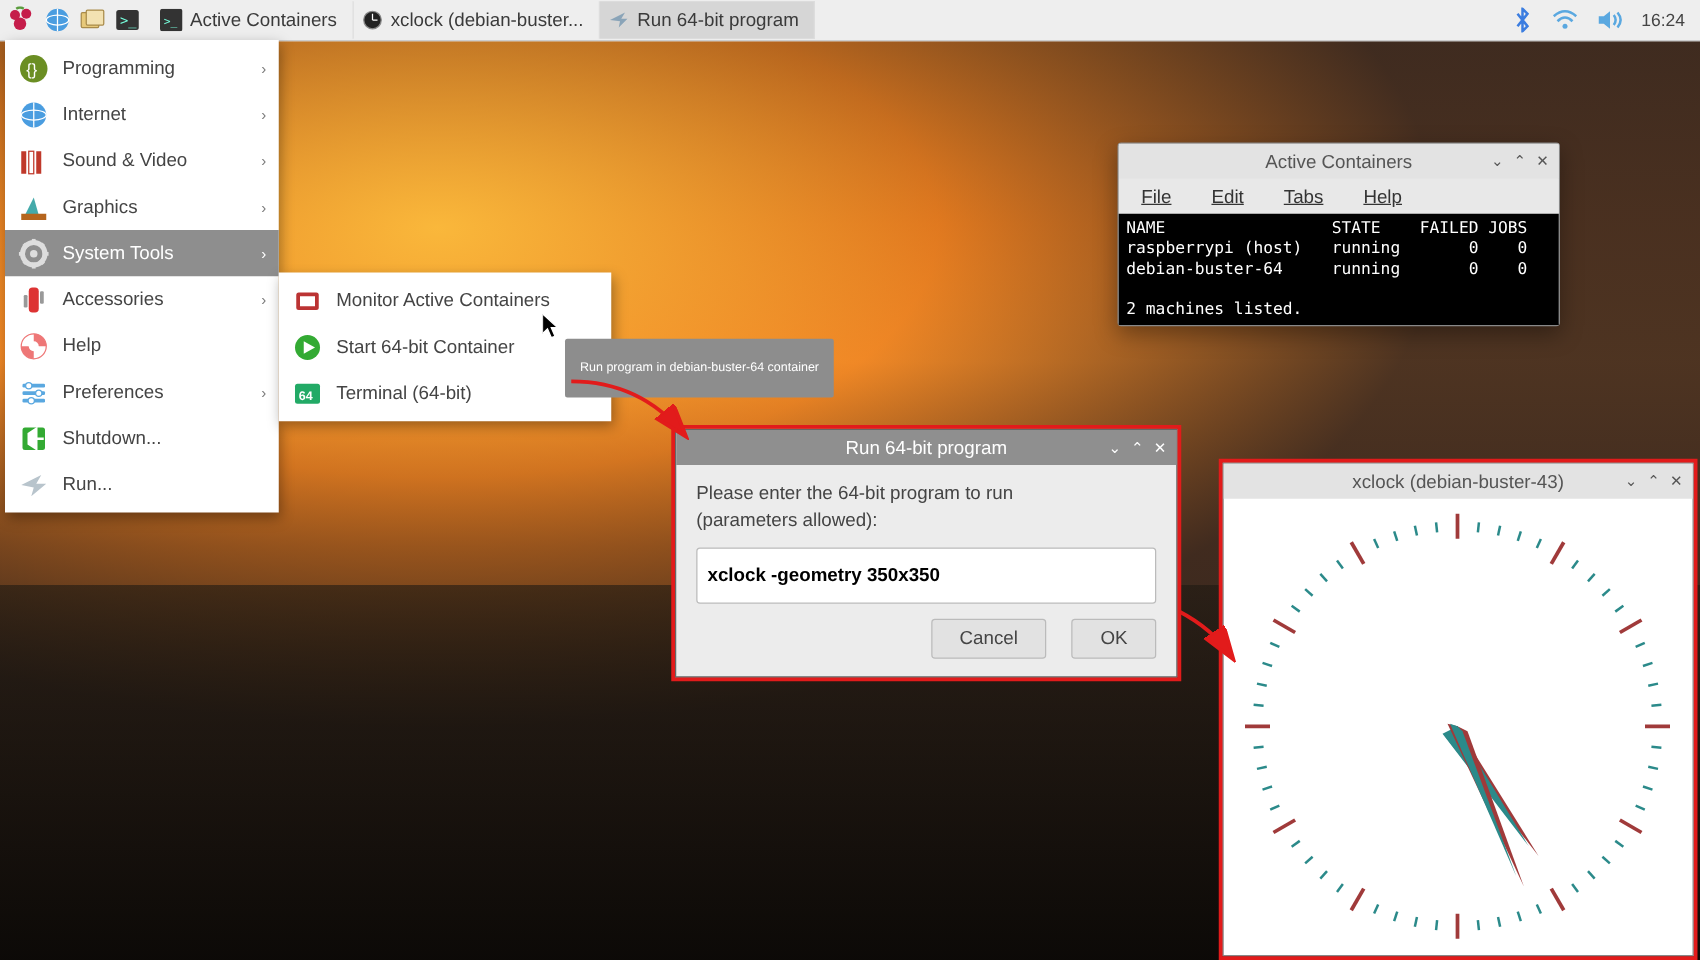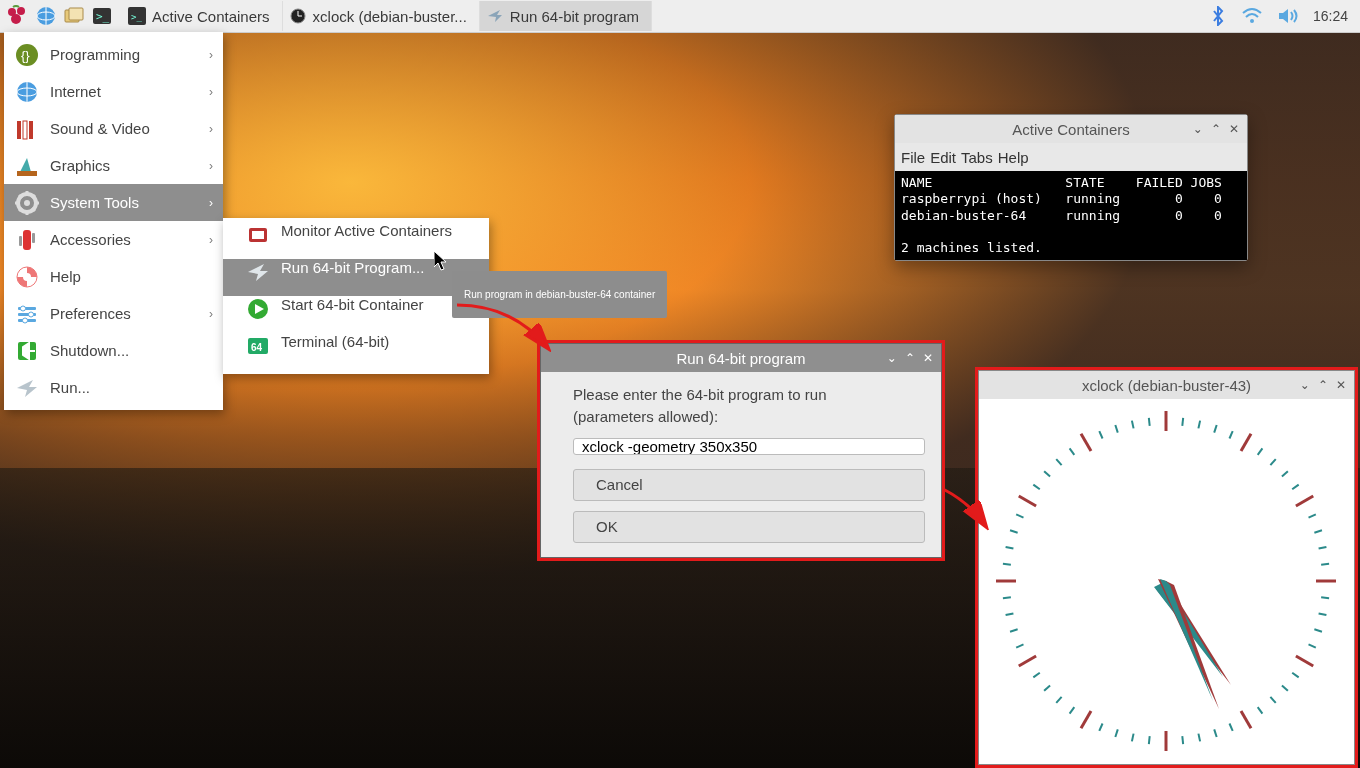--- a/index.html
+++ b/index.html
@@ -20,37 +20,37 @@
   .tray{margin-left:auto;display:flex;align-items:center;gap:14px;padding-right:12px;}
   .clock{font-size:14px;color:#444;}
   
   .mainmenu{position:absolute;top:32px;left:4px;width:219px;background:#fff;box-shadow:2px 4px 10px rgba(0,0,0,.35);padding:4px 0;}
   .mi{height:37px;display:flex;align-items:center;padding:0 10px;gap:10px;color:#444;font-size:15px;}
   .mi.hov{background:#8e8e8e;color:#fff;text-align:center;}
   .mi .arrow{margin-left:auto;font-size:12px;opacity:.7;}
   .mi.hov .arrow{opacity:1;}
   .micon{width:26px;height:26px;display:flex;align-items:center;justify-content:center;}
   .submenu{position:absolute;top:218px;left:223px;width:266px;background:#fff;box-shadow:2px 4px 10px rgba(0,0,0,.35);padding:4px 0;}
-  .si{height:37px;display:flex;padding:0 22px;gap:10px;color:#444;font-size:15px;}
+  .si{height:37px;display:flex;align-items:center;padding:0 10px;gap:10px;color:#444;font-size:15px;}
   .si.hov{background:#8e8e8e;color:#fff;}
   .cursor{position:absolute;top:251px;left:434px;font-size:18px;color:#000;pointer-events:none;}
   .tooltip{position:absolute;top:271px;left:452px;background:#8d8d8d;color:#fff;padding:18px 12px;border-radius:2px;font-size:10px;}
   
   .win{position:absolute;background:#e8e8e8;border:1px solid #888;border-radius:3px;box-shadow:0 6px 18px rgba(0,0,0,.35);}
   .titlebar{height:28px;background:#e3e3e3;display:flex;align-items:center;padding:0 8px;color:#555;font-size:15px;}
   .titlebar.dark{background:#8f8f8f;color:#fff;}
   .titlebar .ttl{position:absolute;left:50%;transform:translateX(-50%);}
   .winbtns{margin-left:auto;display:flex;gap:8px;font-size:12px;}
-  .menubar{height:28px;display:flex;align-items:center;gap:5px;padding:0 6px;background:#e8e8e8;color:#333;font-size:15px;}
+  .menubar{height:28px;display:flex;align-items:center;gap:32px;padding:0 18px;background:#e8e8e8;color:#333;font-size:15px;text-decoration:underline;}
   .term-body{background:#000;color:#fff;font-family:monospace;font-size:13px;white-space:pre;padding:4px 6px;line-height:1.25;}
   
   .dlg{position:absolute;left:540px;top:343px;width:400px;background:#ececec;border:1px solid #666;outline:3px solid #e21b1b;}
-  .dlg-body{padding:12px 16px 14px;color:#444;font-size:15px;line-height:1.45;margin-left:16px;}
-  .dlg input{width:100%;height:17px;border:1px solid #bbb;border-radius:3px;padding:0 8px;font-size:15px;background:#fff;box-sizing:border-box;margin-top:10px;}
-  .dlg-btns{display:flex;justify-content:flex-end;gap:10px;margin-top:12px;flex-direction:column;}
+  .dlg-body{padding:12px 16px 14px;color:#444;font-size:15px;line-height:1.45;}
+  .dlg input{width:100%;height:45px;border:1px solid #bbb;border-radius:3px;padding:0 8px;font-size:15px;background:#fff;box-sizing:border-box;margin-top:10px;font-weight:bold;}
+  .dlg-btns{display:flex;justify-content:flex-end;gap:20px;margin-top:12px;}
   .btn{height:30px;padding:0 22px;border:1px solid #bbb;background:#e2e2e2;border-radius:3px;font-size:15px;color:#444;display:flex;align-items:center;}
   
   .xclockwin{position:absolute;left:978px;top:370px;width:375px;background:#fff;border:1px solid #888;outline:3px solid #e21b1b;}
   .clockface{width:100%;height:365px;position:relative;}
   
   .annot-arrow{position:absolute;stroke:#e21b1b;fill:#e21b1b;pointer-events:none;}
   svg{display:block;}
 </style>
 </head>
 <body>
@@ -257,28 +257,20 @@
 
 <div class="submenu">
   <div class="si">
       <span class="micon">
         <svg width="24" height="24">
           <rect x="3" y="5" width="18" height="14" rx="2" fill="#b33"></rect>
           <rect x="6" y="8" width="12" height="8" fill="#fff"></rect>
         </svg>
       </span>
       <span>Monitor Active Containers</span>
-    </div>
-  <div class="si hov">
-      <span class="micon">
-        <svg width="24" height="24">
-          <path d="M2 12 L18 4 L14 11 L22 11 L10 21 L12 14 Z" fill="#e0e6ea"></path>
-        </svg>
-      </span>
-      <span>Run 64-bit Program...</span>
     </div>
   <div class="si">
       <span class="micon">
         <svg width="24" height="24">
           <circle cx="12" cy="12" r="10" fill="#3a3"></circle>
           <path d="M9 7 L18 12 L9 17 Z" fill="#fff"></path>
         </svg>
       </span>
       <span>Start 64-bit Container</span>
     </div>

